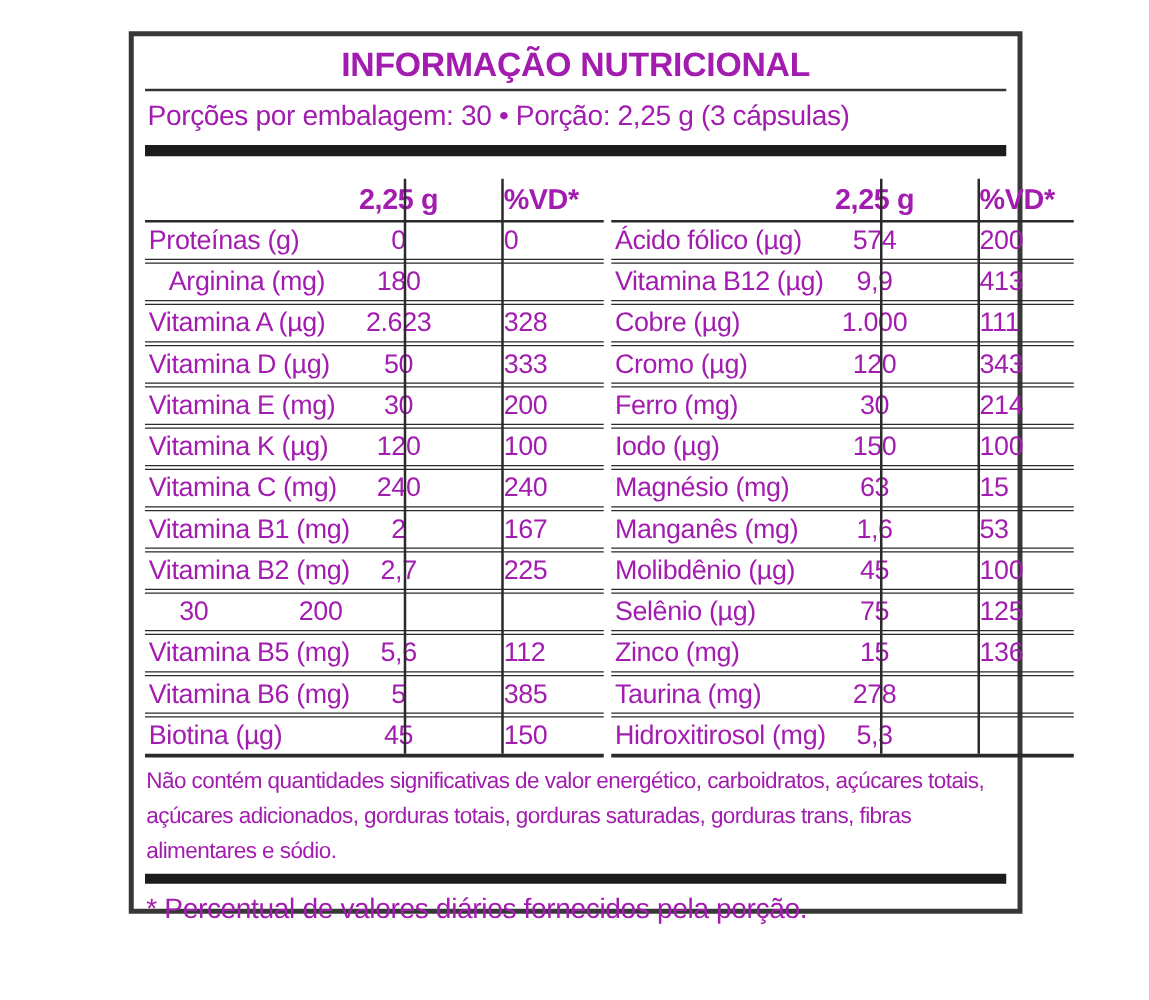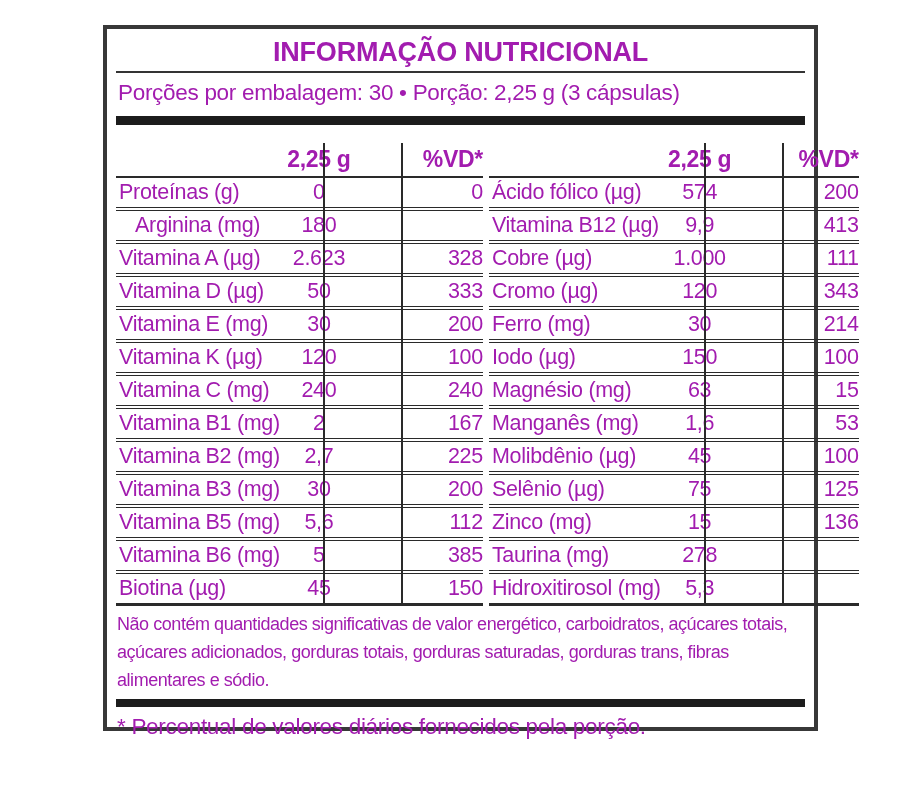--- a/index.html
+++ b/index.html
@@ -30,21 +30,21 @@
   .trow {
     display:flex; align-items:center; height:29px;
     border-top:4px double #2a2a2a; font-size:21.5px; letter-spacing:-0.3px;
   }
   .trow.thead { border-top:none; height:33px; }
   .trow.first { border-top:2.5px solid #2a2a2a; }
   .thead .cell { font-weight:bold; font-size:23px; }
   .cell.label { flex:1; padding-left:3px; white-space:nowrap; overflow:hidden; }
   .cell.label.indent { padding-left:19px; }
   .cell.amount { width:var(--aw); text-align:center; }
-  .cell.dv { width:var(--dw); text-align:right;padding-left:45px; }
+  .cell.dv { width:var(--dw); text-align:left;padding-left:45px; }
   .vline {
     position:absolute; top:0; bottom:0; width:2px; background:#2a2a2a;
   }
   .vline.v1 { right:calc(var(--aw) + var(--dw)); }
   .vline.v2 { right:var(--dw); }
   .nosig {
     font-size:18px; line-height:28px; letter-spacing:-0.45px; padding:4px 0 0 1px;
   }
   .footnote {
     font-size:22.5px; line-height:30px; letter-spacing:-0.3px; padding:5px 0 0 1px;
@@ -105,21 +105,20 @@
             <span class="cell label">Vitamina B1 (mg)</span>
             <span class="cell amount">2</span>
             <span class="cell dv">167</span>
           </div>
           <div class="trow">
             <span class="cell label">Vitamina B2 (mg)</span>
             <span class="cell amount">2,7</span>
             <span class="cell dv">225</span>
           </div>
           <div class="trow">
-            <span class="cell label">Vitamina B3 (mg)</span>
             <span class="cell amount">30</span>
             <span class="cell dv">200</span>
           </div>
           <div class="trow">
             <span class="cell label">Vitamina B5 (mg)</span>
             <span class="cell amount">5,6</span>
             <span class="cell dv">112</span>
           </div>
           <div class="trow">
             <span class="cell label">Vitamina B6 (mg)</span>

